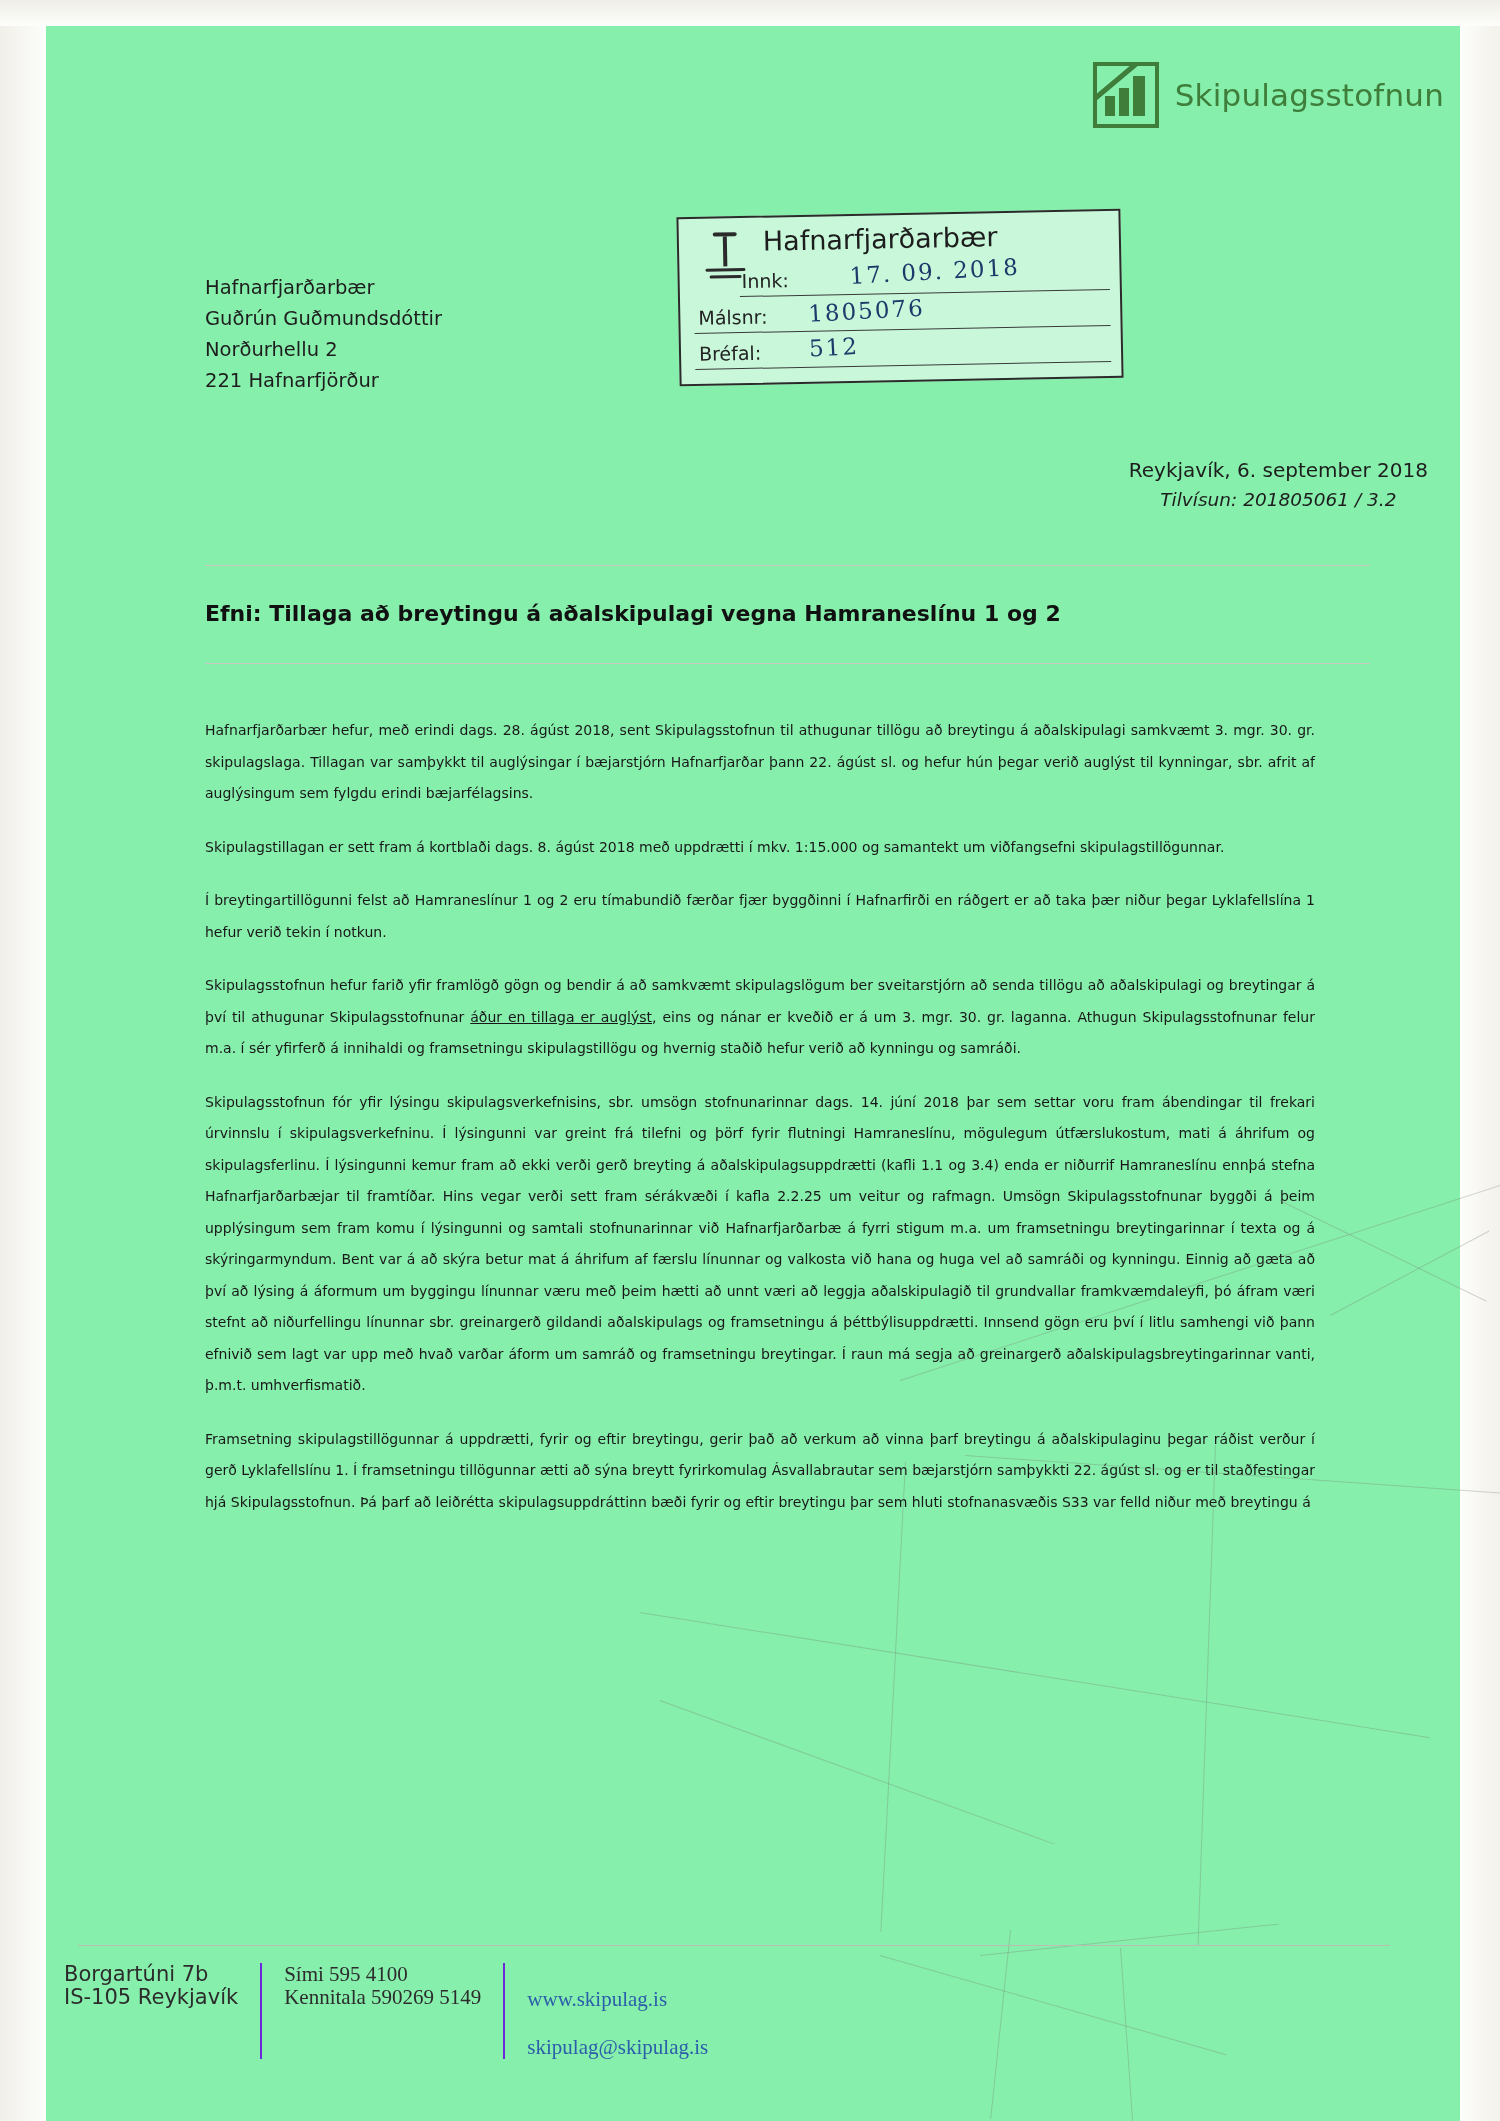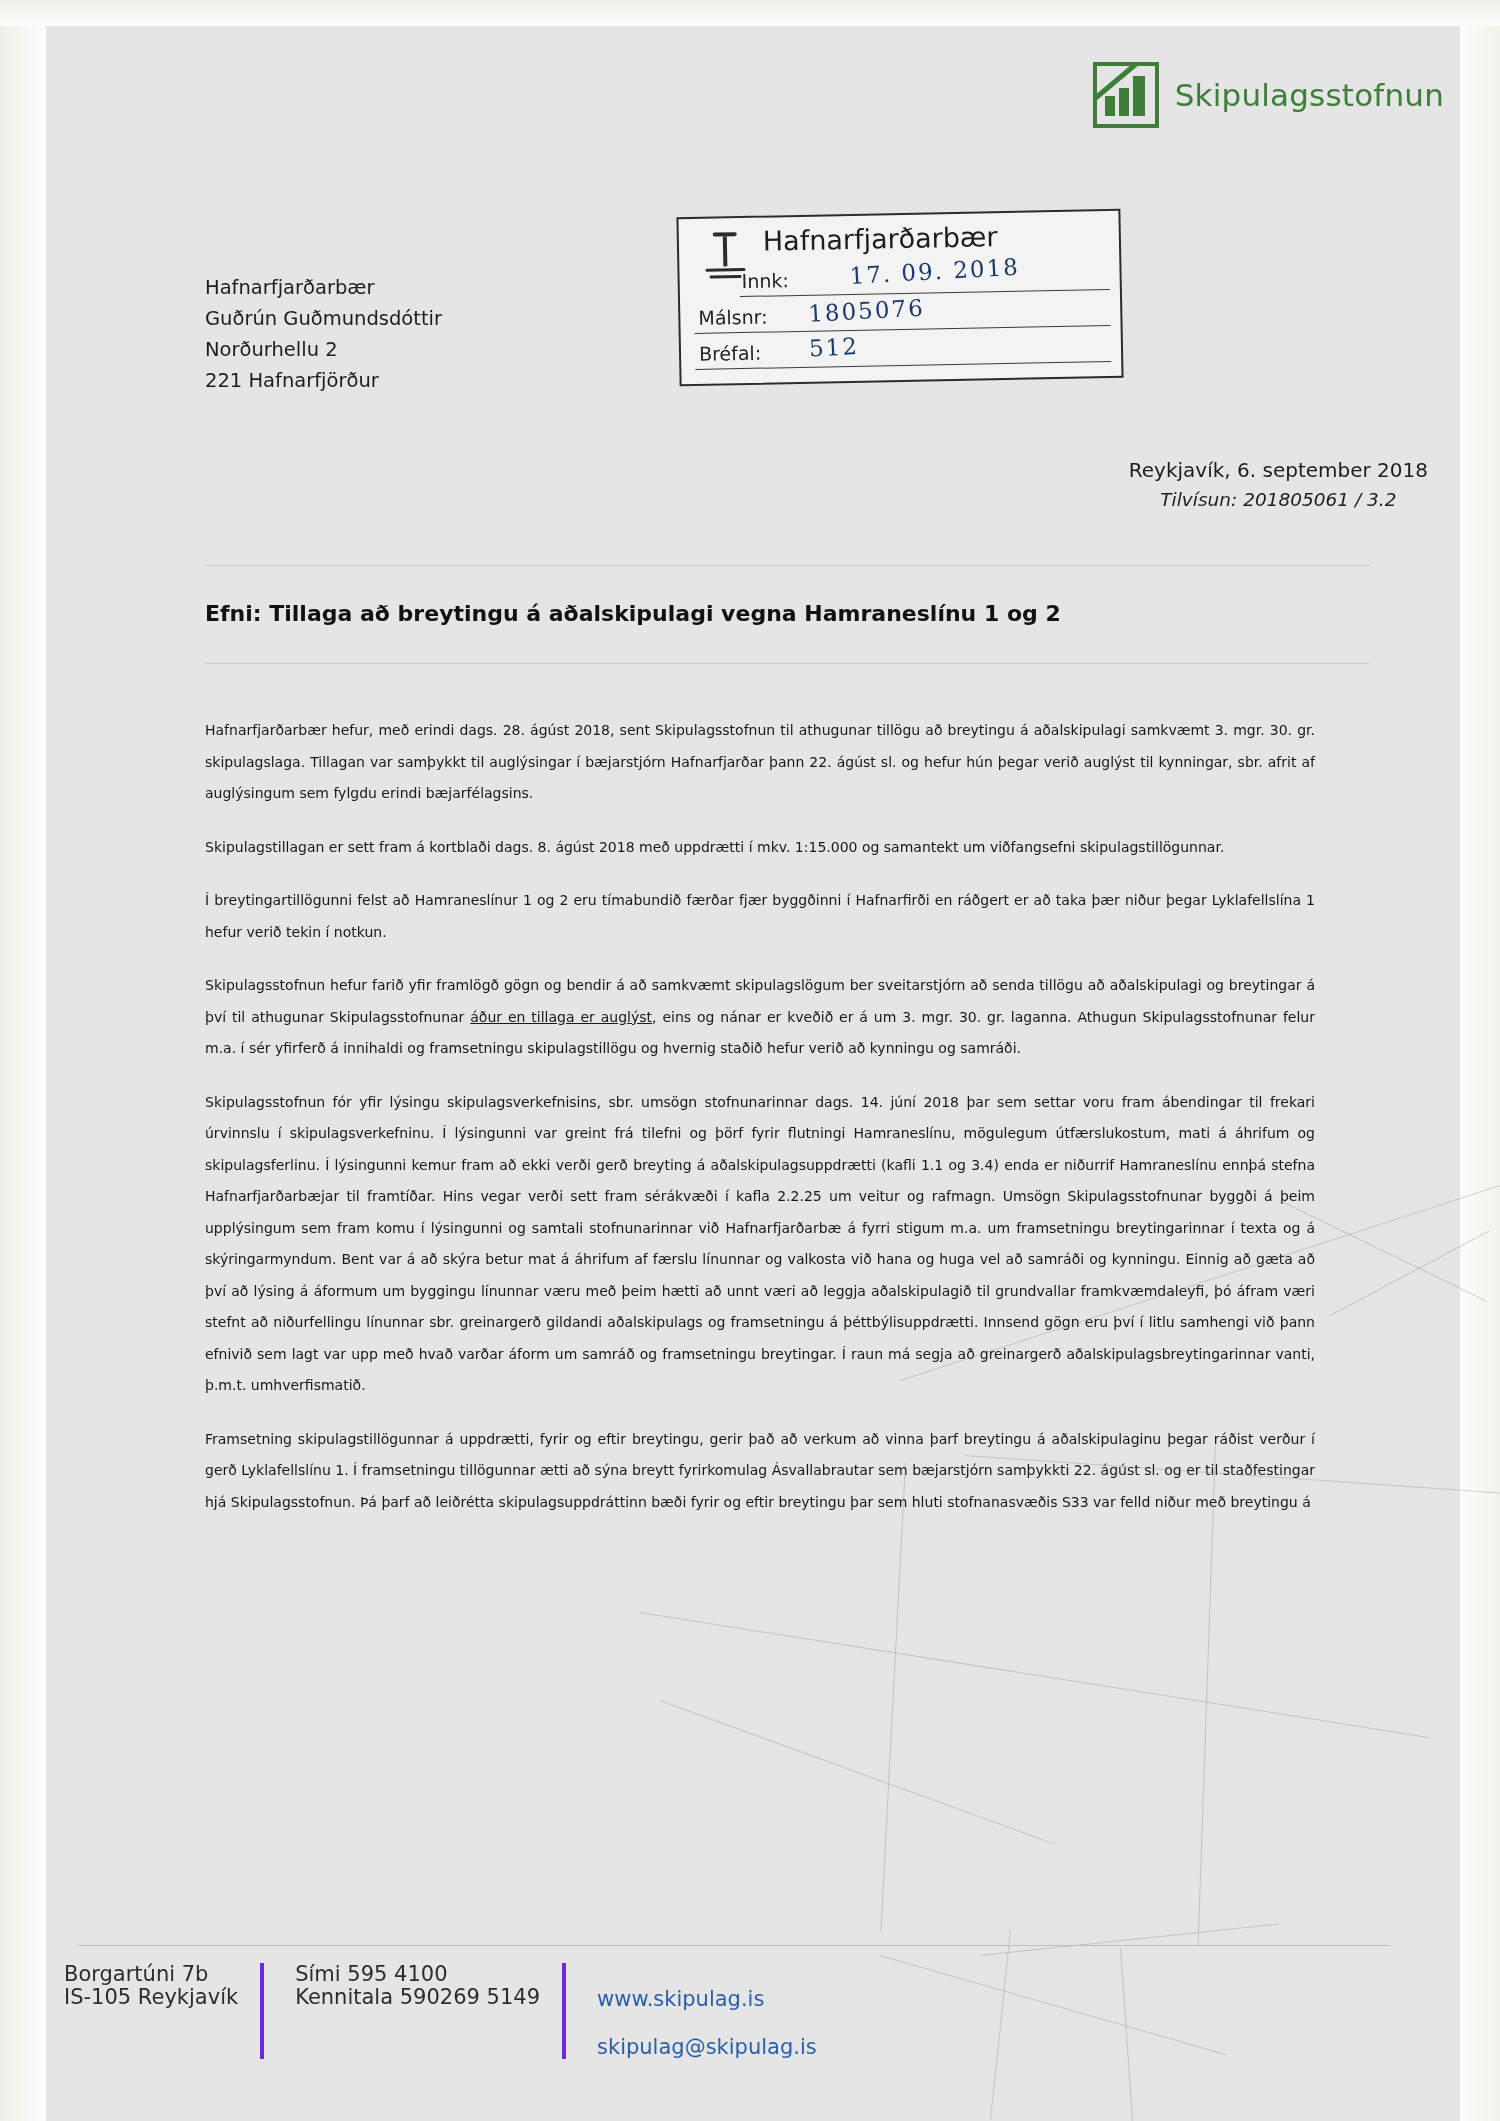--- a/index.html
+++ b/index.html
@@ -12,21 +12,21 @@
     height: 2121px;
     position: relative;
     font-family: "DejaVu Sans", sans-serif;
     color: #1b1b1b;
     overflow: hidden;
   }
 
   .page {
     position: absolute;
     inset: 0;
-    background: #e5e5e5;
+    background: #86efac;
   }
 
   
   .scan-edge-left {
     position: absolute;
     left: 0; top: 0; bottom: 0;
     width: 46px;
     background: linear-gradient(to right, #f0efe9, #fdfdfb);
   }
   .scan-edge-right {
@@ -231,22 +231,23 @@
     left: 64px;
     top: 1963px;
     display: flex;
     font-size: 21px;
     line-height: 23px;
     color: #2c2c2c;
     justify-content: flex-end;
   }
   .footer .col { padding-right: 22px; }
   .footer .col + .col {
-    border-left: 4px solid #6d28d9;
-    padding-left: 31px;
+    border-left: 2px solid #6d28d9;
+    padding-left: 22px;
+    font-family: Liberation Serif, serif;
   }
   .footer .link { color: #2b5faa; margin-top: 25px; }
 
   
   .crease {
     position: absolute;
     background: rgba(120,120,110,0.30);
     transform-origin: left top;
     pointer-events: none;
   }

